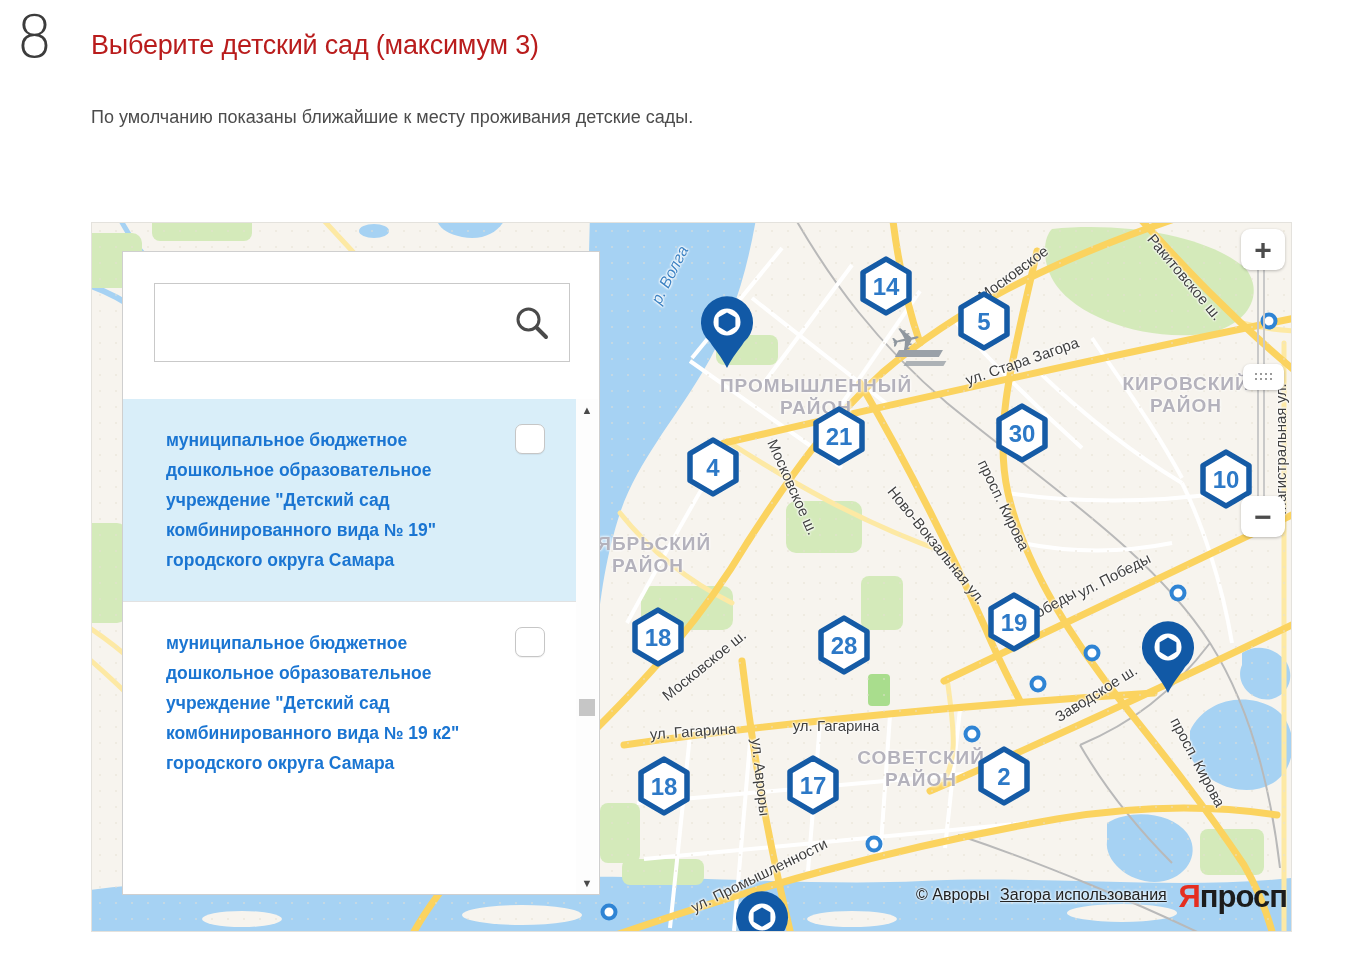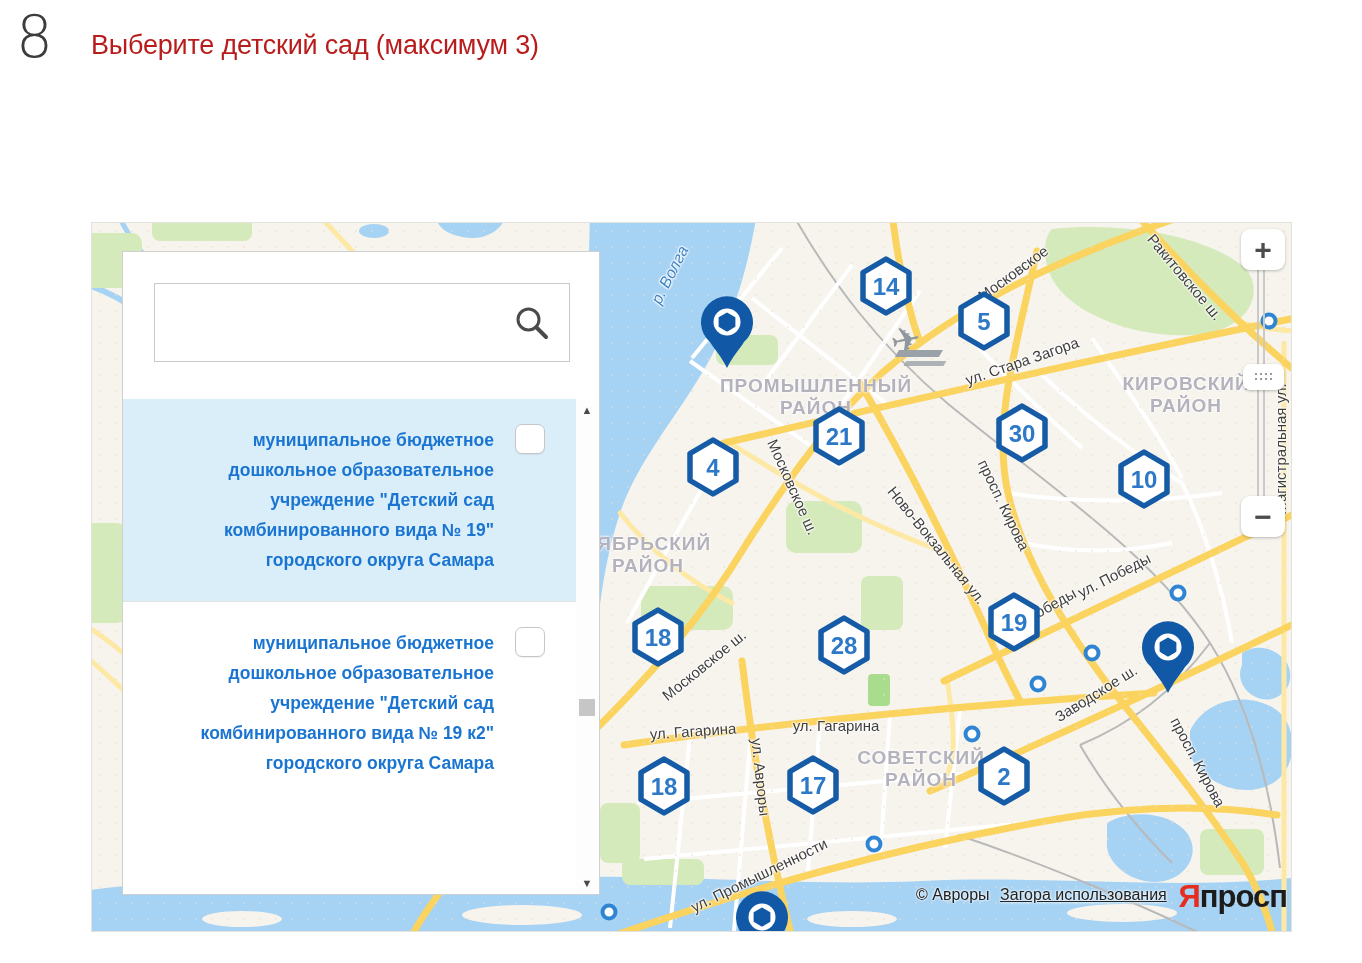--- a/index.html
+++ b/index.html
@@ -50,39 +50,40 @@
   .ylogo{position:absolute;right:4px;top:656px;z-index:9;font-size:31px;font-weight:bold;color:#1c1c1c;letter-spacing:-1px;white-space:nowrap;font-family:"Liberation Sans",sans-serif;}
   .ylogo .y-red{color:#e52e20;}
 
   
   .panel{position:absolute;left:30px;top:28px;width:478px;height:644px;background:#fff;border:1px solid #cfcfcf;box-sizing:border-box;z-index:12;}
   .searchbox{position:absolute;left:31px;top:31px;width:416px;height:79px;border:1px solid #c9c9c9;background:#fff;box-sizing:border-box;}
   .searchinput{position:absolute;left:0;top:0;width:100%;height:100%;border:0;outline:none;padding:0 60px 0 16px;font-size:18px;box-sizing:border-box;background:transparent;}
   .searchicon{position:absolute;right:18px;top:50%;transform:translateY(-50%);}
 
   .list{position:absolute;left:0;top:147px;width:454px;height:496px;overflow:hidden;}
-  .kitem{position:relative;padding:26px 0;box-sizing:border-box;cursor:pointer;text-align:right;}
+  .kitem{position:relative;padding:26px 12px;box-sizing:border-box;cursor:pointer;}
   .kitem + .kitem{border-top:1px solid #e2e2e2;}
   .kitem.highlighted{background:#d9eef9;}
   .kitem .klabel{display:block;margin-left:31px;width:340px;font-size:17.5px;font-weight:bold;line-height:30px;color:#1a75d2;}
   .kcheck{position:absolute;right:32px;top:25px;width:28px;height:28px;background:#fff;border:1px solid #c6c6c6;border-radius:7px;box-shadow:0 1px 1px rgba(0,0,0,.06);cursor:pointer;}
 
   .scrollbar{position:absolute;right:1px;top:147px;width:22px;height:495px;background:#fdfdfd;z-index:13;}
   .sarrow{position:absolute;left:0;width:22px;text-align:center;font-size:11px;color:#4a4a4a;cursor:pointer;line-height:14px;}
   .sarrow.up{top:4px;}
   .sarrow.down{bottom:4px;}
   .sthumb{position:absolute;left:3px;top:300px;width:16px;height:17px;background:#c6c6c6;cursor:pointer;}
 </style>
 </head>
 <body>
 
 <div class="page">
 
   <div class="step-num">8</div>
   <h1 class="title">Выберите детский сад (максимум 3)</h1>
+  <p class="subtitle">По умолчанию показаны ближайшие к месту проживания детские сады.</p>
 
   <div class="map">
 
     <svg class="base" width="1199" height="708" viewBox="0 0 1199 708">
       <rect x="-10" y="-10" width="1220" height="730" fill="#f7f4ee"></rect>
 
       <g fill="#a6d2f3" stroke="none">
         <path d="M498,-10 L665,-10 C655,50 640,100 610,150 C580,200 545,240 528,290 C515,330 508,370 503,430 L430,430 C440,350 452,300 466,250 C486,185 494,90 497,30 Z"></path>
         <ellipse cx="282" cy="8" rx="15" ry="7"></ellipse>
         <path d="M345,-2 L412,-2 C405,10 390,18 370,14 C355,11 348,5 345,-2 Z"></path>
@@ -258,21 +259,21 @@
             <text y="8.5" text-anchor="middle" class="cluster-num">21</text>
           </svg></div>
         <div class="cluster-marker" style="left: 930px; top: 212px;"><svg width="62" height="68" viewBox="-31 -34 62 68">
             <polygon points="0,-27 23,-13.5 23,13.5 0,27 -23,13.5 -23,-13.5" fill="#fff" stroke="#155ba6" stroke-width="5.5" stroke-linejoin="round"></polygon>
             <text y="8.5" text-anchor="middle" class="cluster-num">30</text>
           </svg></div>
         <div class="cluster-marker" style="left: 621px; top: 246px;"><svg width="62" height="68" viewBox="-31 -34 62 68">
             <polygon points="0,-27 23,-13.5 23,13.5 0,27 -23,13.5 -23,-13.5" fill="#fff" stroke="#155ba6" stroke-width="5.5" stroke-linejoin="round"></polygon>
             <text y="8.5" text-anchor="middle" class="cluster-num">4</text>
           </svg></div>
-        <div class="cluster-marker" style="left: 1052px; top: 258px;"><svg width="62" height="68" viewBox="-31 -34 62 68">
+        <div class="cluster-marker" style="left: 1134px; top: 258px;"><svg width="62" height="68" viewBox="-31 -34 62 68">
             <polygon points="0,-27 23,-13.5 23,13.5 0,27 -23,13.5 -23,-13.5" fill="#fff" stroke="#155ba6" stroke-width="5.5" stroke-linejoin="round"></polygon>
             <text y="8.5" text-anchor="middle" class="cluster-num">10</text>
           </svg></div>
         <div class="cluster-marker" style="left: 566px; top: 416px;"><svg width="62" height="68" viewBox="-31 -34 62 68">
             <polygon points="0,-27 23,-13.5 23,13.5 0,27 -23,13.5 -23,-13.5" fill="#fff" stroke="#155ba6" stroke-width="5.5" stroke-linejoin="round"></polygon>
             <text y="8.5" text-anchor="middle" class="cluster-num">18</text>
           </svg></div>
         <div class="cluster-marker" style="left: 752px; top: 424px;"><svg width="62" height="68" viewBox="-31 -34 62 68">
             <polygon points="0,-27 23,-13.5 23,13.5 0,27 -23,13.5 -23,-13.5" fill="#fff" stroke="#155ba6" stroke-width="5.5" stroke-linejoin="round"></polygon>
             <text y="8.5" text-anchor="middle" class="cluster-num">28</text>

